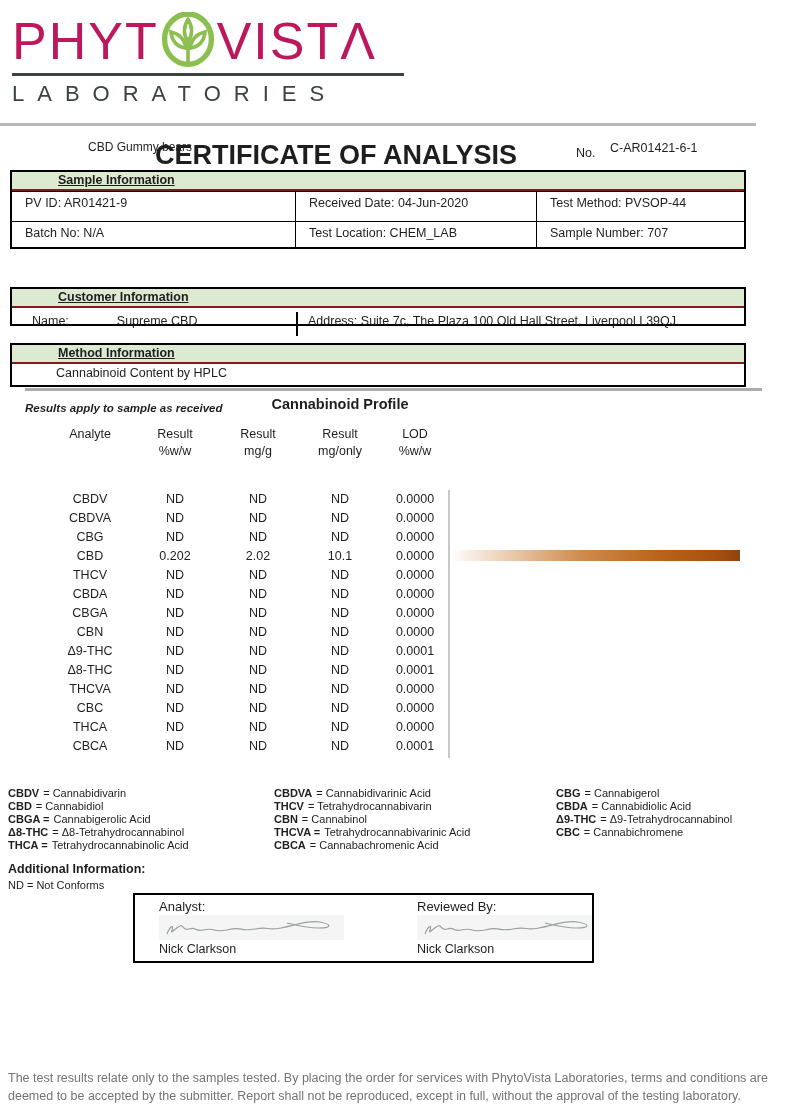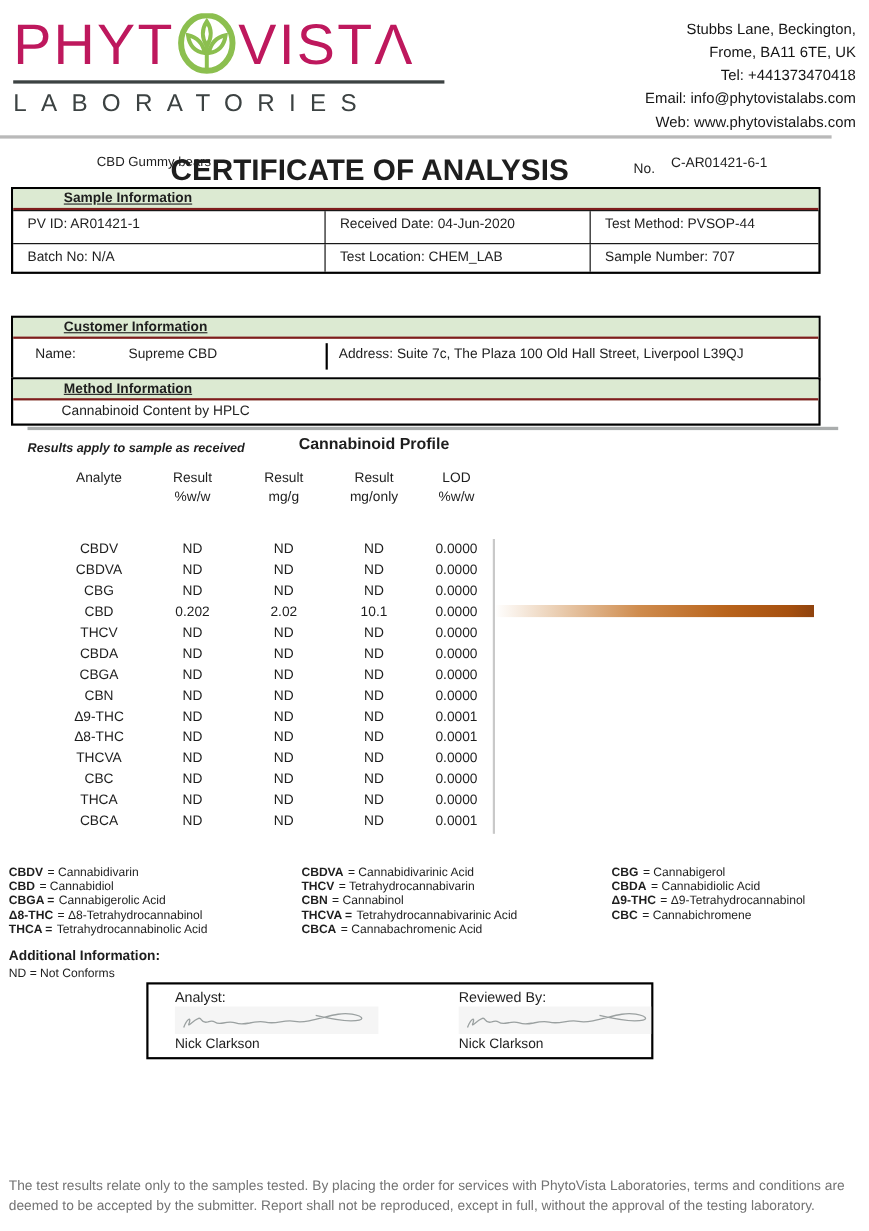--- a/index.html
+++ b/index.html
@@ -29,21 +29,21 @@
   .sec-bar{background:#dcead2;border-bottom:2px solid #7f1d1d;padding:1px 0 2px 46px;
            font-size:12.5px;font-weight:bold;text-decoration:underline;}
   .sample-box{top:170px;}
   .info-grid{display:grid;grid-template-columns:284px 241px 1fr;font-size:12.5px;}
   .info-grid>div{padding:4px 6px 0 13px;border-right:1.5px solid #000;box-sizing:border-box;}
   .info-grid>div:last-child{border-right:none;}
   .r1{height:41px;}
   .r2{height:29px;border-top:1.5px solid #000;}
   .r3{height:25px;border-top:1.5px solid #000;}
   .cust-box{top:287px;}
-  .cust-row{display:flex;height:36px;font-size:12.5px;}
+  .cust-row{display:flex;height:16px;font-size:12.5px;}
   .cust-name{width:284px;padding:6px 0 0 20px;box-sizing:border-box;display:flex;}
   .cust-name .val{margin-left:48px;}
   .cust-div{width:0;border-left:2px solid #000;height:24px;margin-top:4px;}
   .cust-addr{flex:1;padding:6px 0 0 10px;}
   .method-box{top:343px;}
   .method-content{padding:2px 0 4px 44px;font-size:12.5px;height:15px;}
 
   .grey-divider{position:absolute;left:25px;top:388px;width:737px;height:3px;background:#aaadad;}
 
   
@@ -95,39 +95,32 @@
         <path d="M11 22 Q25 25 28 40 Q13 38 11 22 Z" fill="none" stroke="#8cbf4f" stroke-width="4"></path>
         <path d="M49 22 Q35 25 32 40 Q47 38 49 22 Z" fill="none" stroke="#8cbf4f" stroke-width="4"></path>
         <line x1="30" y1="33" x2="30" y2="56" stroke="#8cbf4f" stroke-width="4"></line>
       </svg>
       <span>VISTΛ</span>
     </div>
     <div class="logo-rule"></div>
     <div class="labs">LABORATORIES</div>
   </div>
 
-  <div class="contact">
-      <div class="contact-line">Stubbs Lane, Beckington,</div>
-      <div class="contact-line">Frome, BA11 6TE, UK</div>
-      <div class="contact-line">Tel: +441373470418</div>
-      <div class="contact-line">Email: info@phytovistalabs.com</div>
-      <div class="contact-line">Web: www.phytovistalabs.com</div>
-    </div>
 
   <div class="header-rule"></div>
 
   <div class="product">CBD Gummy bears</div>
   <div class="coa-title">CERTIFICATE OF ANALYSIS</div>
   <div class="no-label">No.</div>
   <div class="no-value">C-AR01421-6-1</div>
 
   <div class="box sample-box">
     <div class="sec-bar">Sample Information</div>
     <div class="info-grid r2">
-      <div>PV ID: AR01421-1</div>
+      <div>PV ID: AR01421-9</div>
       <div>Received Date: 04-Jun-2020</div>
       <div>Test Method: PVSOP-44</div>
     </div>
     <div class="info-grid r3">
       <div>Batch No: N/A</div>
       <div>Test Location: CHEM_LAB</div>
       <div>Sample Number:  707</div>
     </div>
   </div>
 

